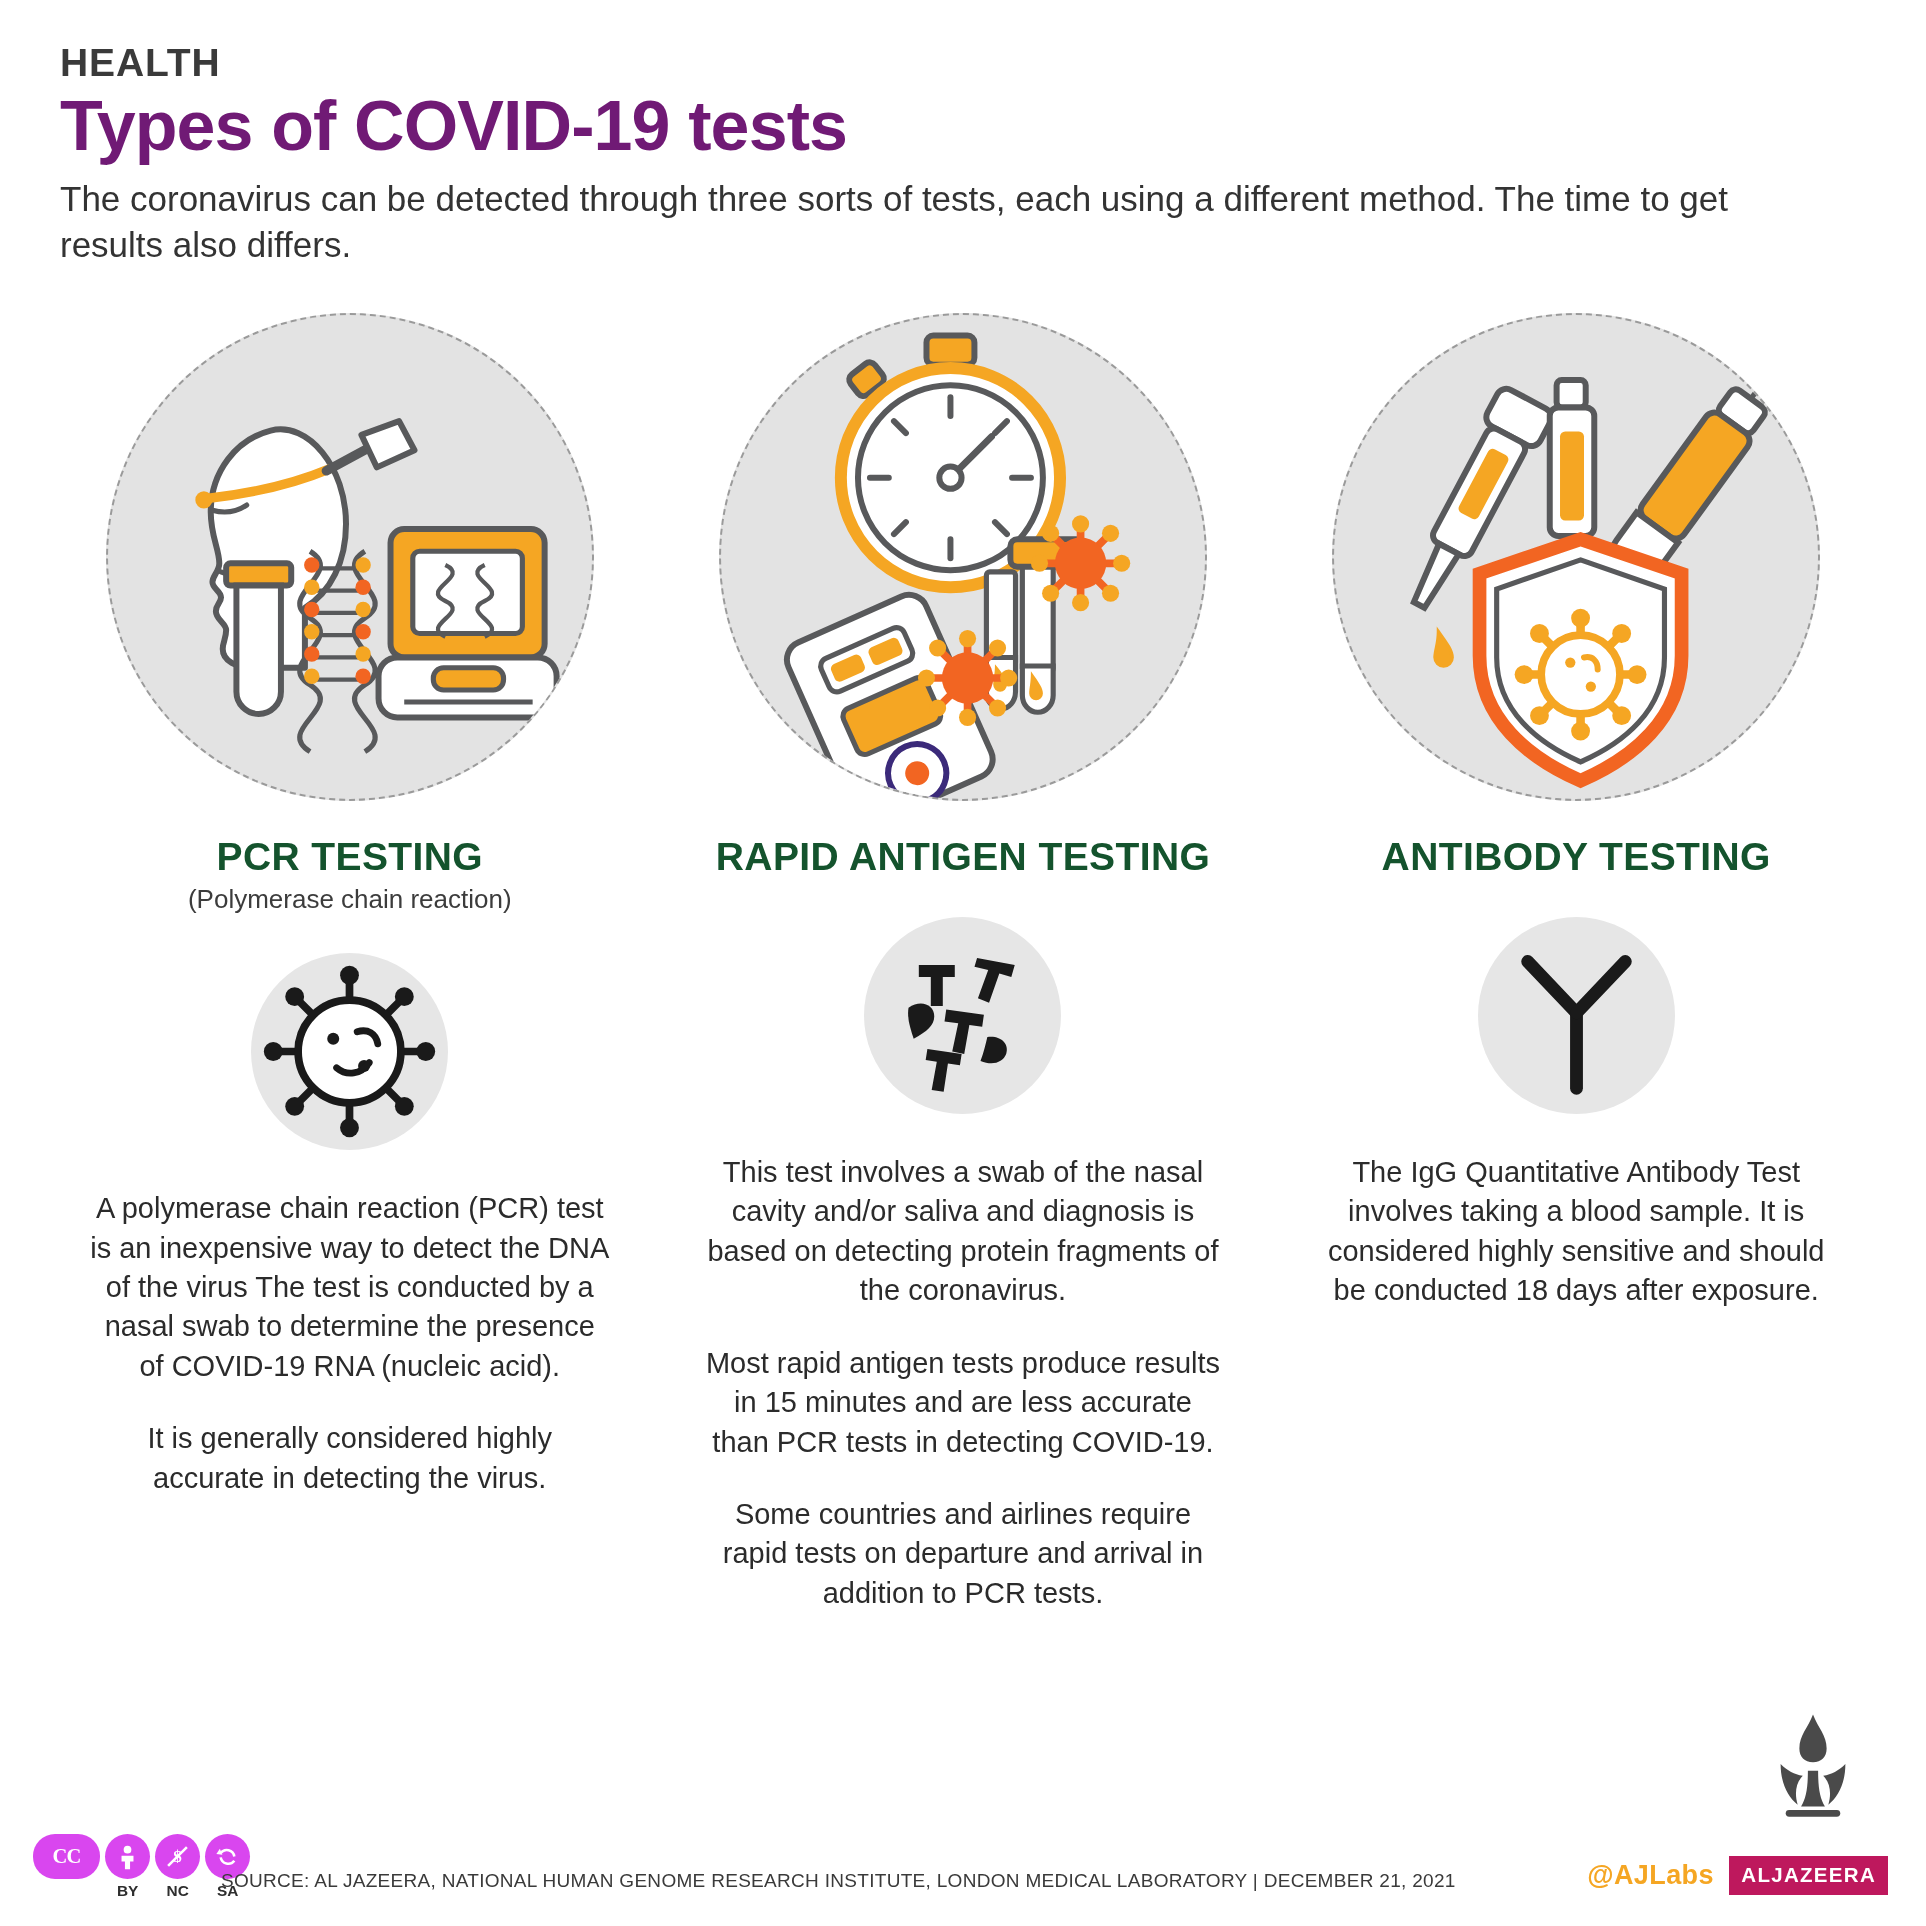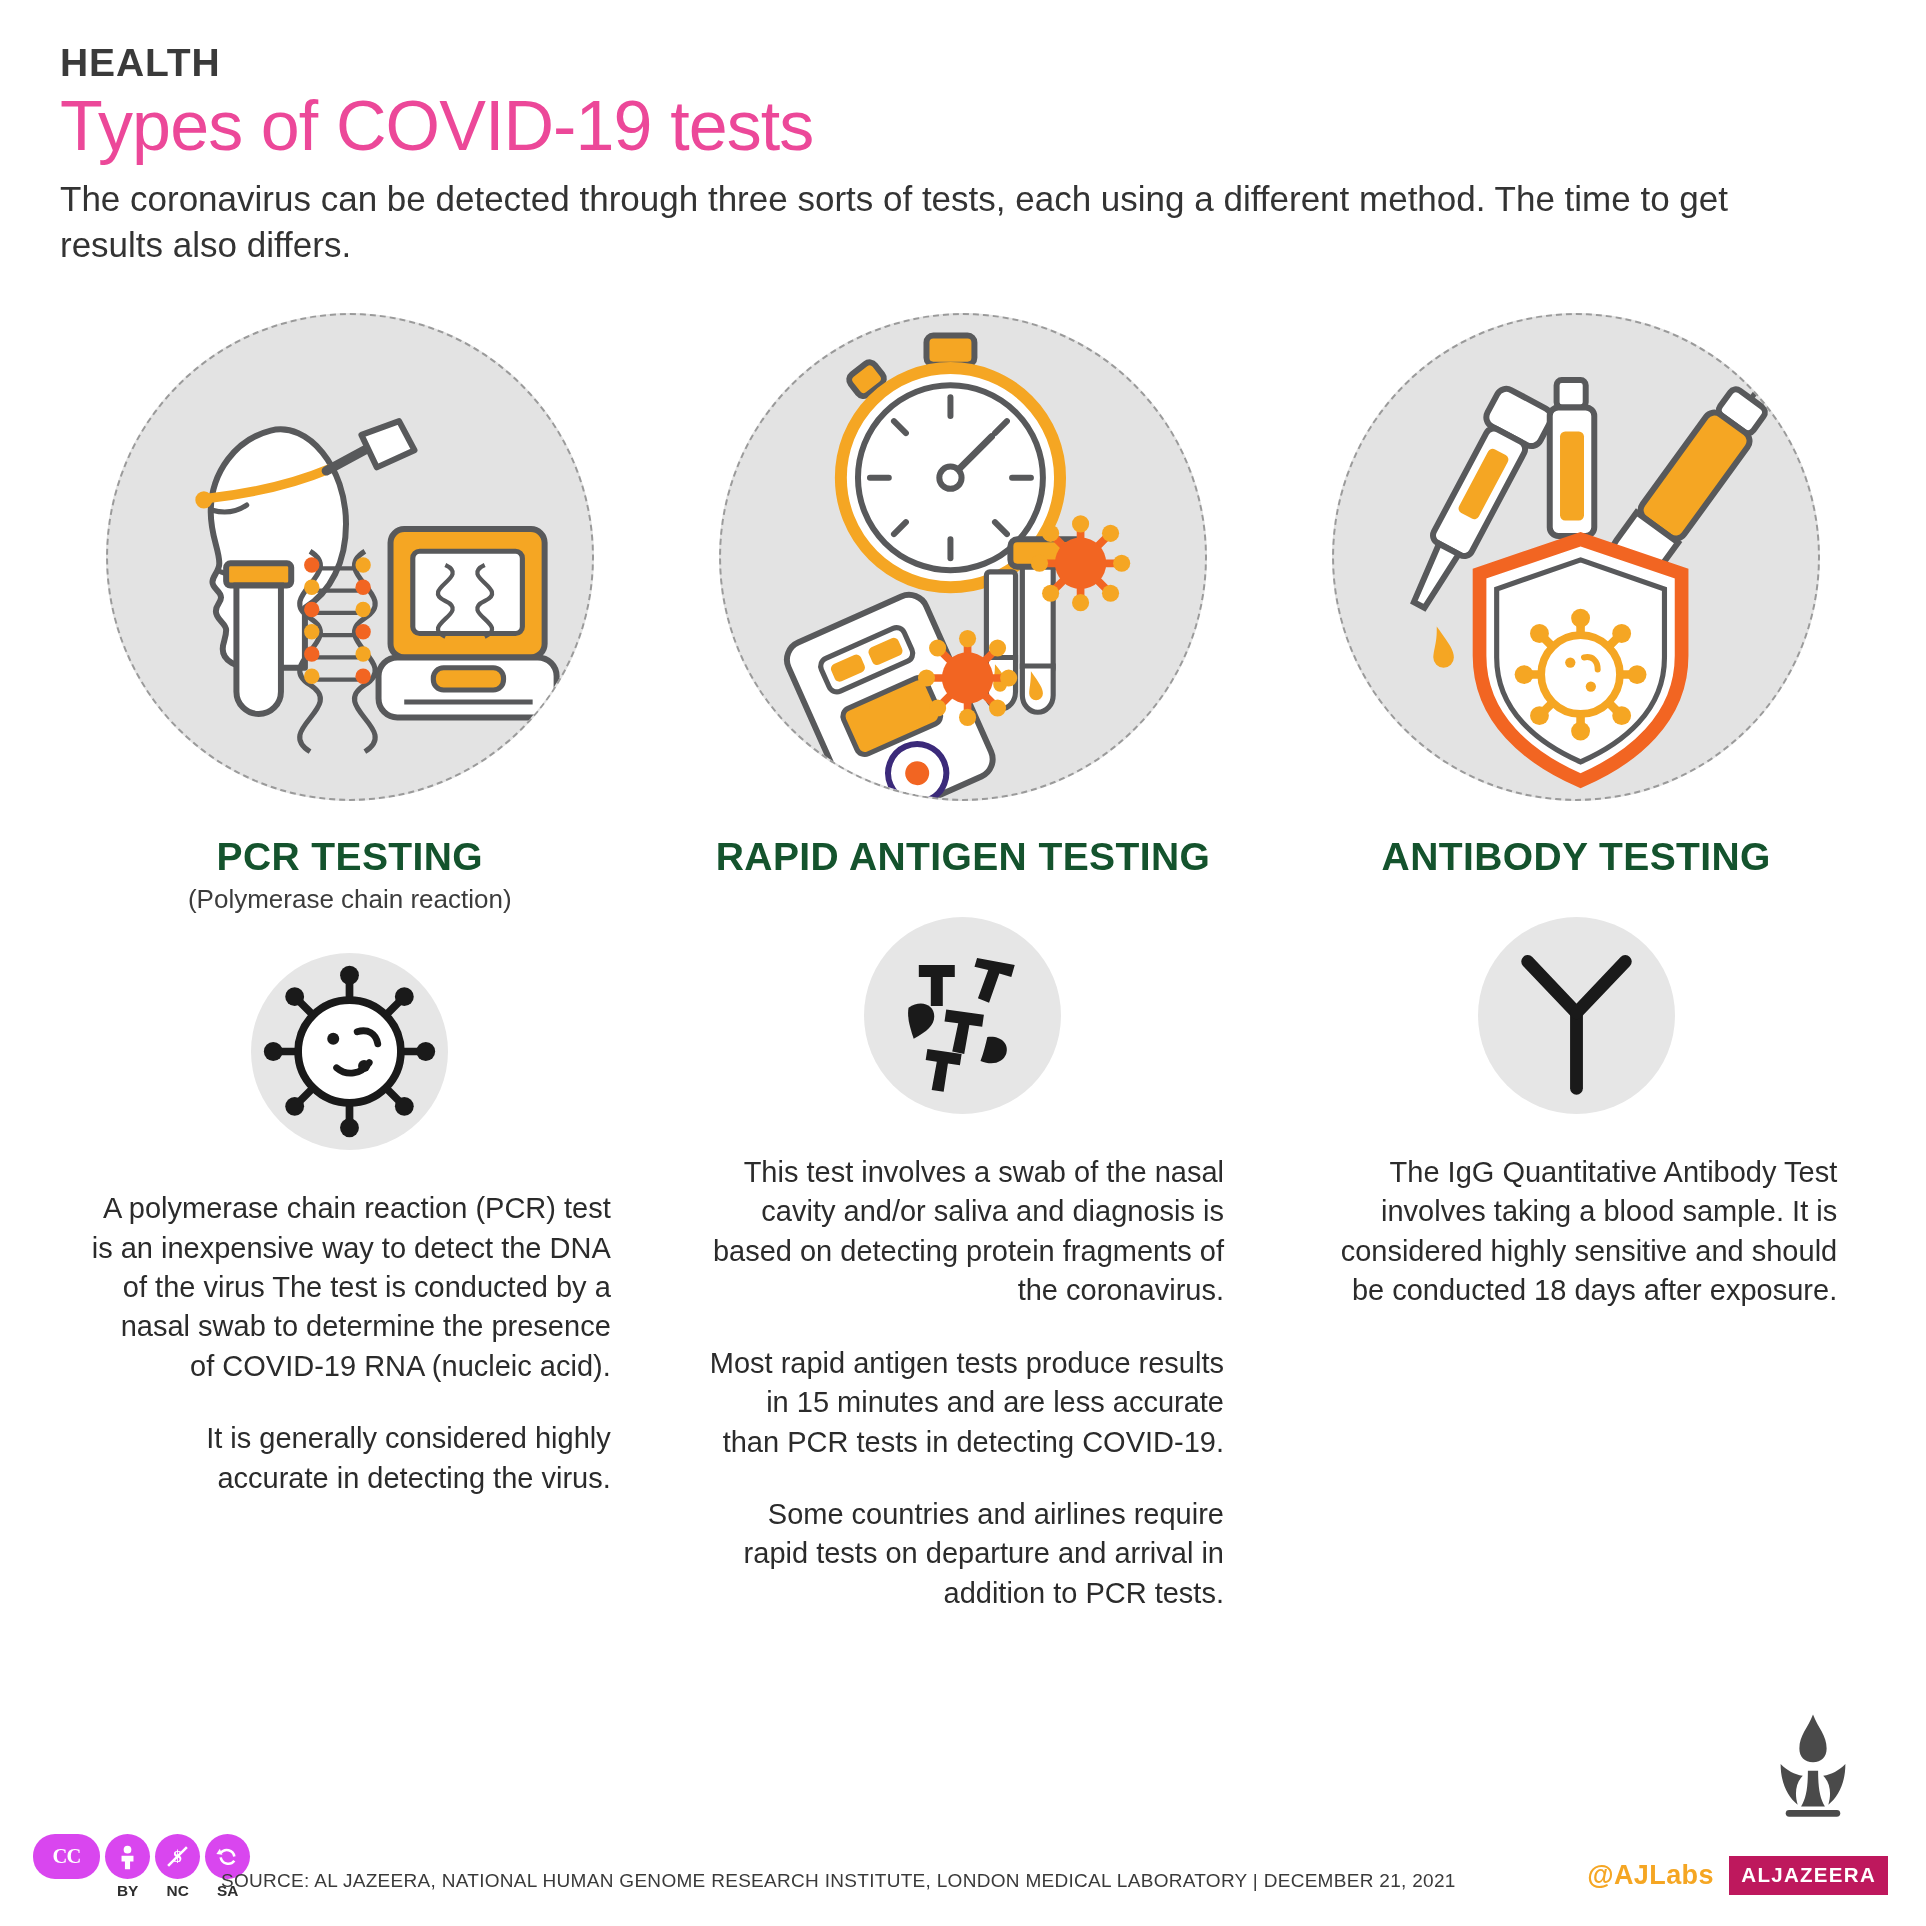--- a/index.html
+++ b/index.html
@@ -29,22 +29,22 @@
   }
   .kicker {
     font-size: 39px;
     font-weight: bold;
     letter-spacing: 0.9px;
     color: #3a3a3a;
     margin: 0 0 5.1px 0;
   }
   .title {
     font-size: 70px;
-    color: #ec4899;
-    font-weight: normal;
+    color: #701a75;
+    font-weight: bold;
     letter-spacing: -0.9px;
     margin: 0 0 12px 0;
     line-height: 1.05;
   }
   .subtitle {
     font-size: 35px;
     line-height: 1.32;
     color: #333333;
     max-width: 1764px;
     margin: 0;
@@ -100,21 +100,21 @@
     border-radius: 50%;
     background: #e6e6e6;
     margin-top: 38px;
     position: relative;
     overflow: hidden;
   }
   .smallcircle svg { position: absolute; inset: 0; }
 
   .body-text {
     margin-top: 39px;
-    text-align: right;
+    text-align: center;
     font-size: 29px;
     line-height: 1.36;
     color: #2b2b2b;
     max-width: 522px;
   }
   .body-text p { margin: 0 0 33px 0; }
   .body-text p:last-child { margin-bottom: 0; }
 
   
   .footer {

